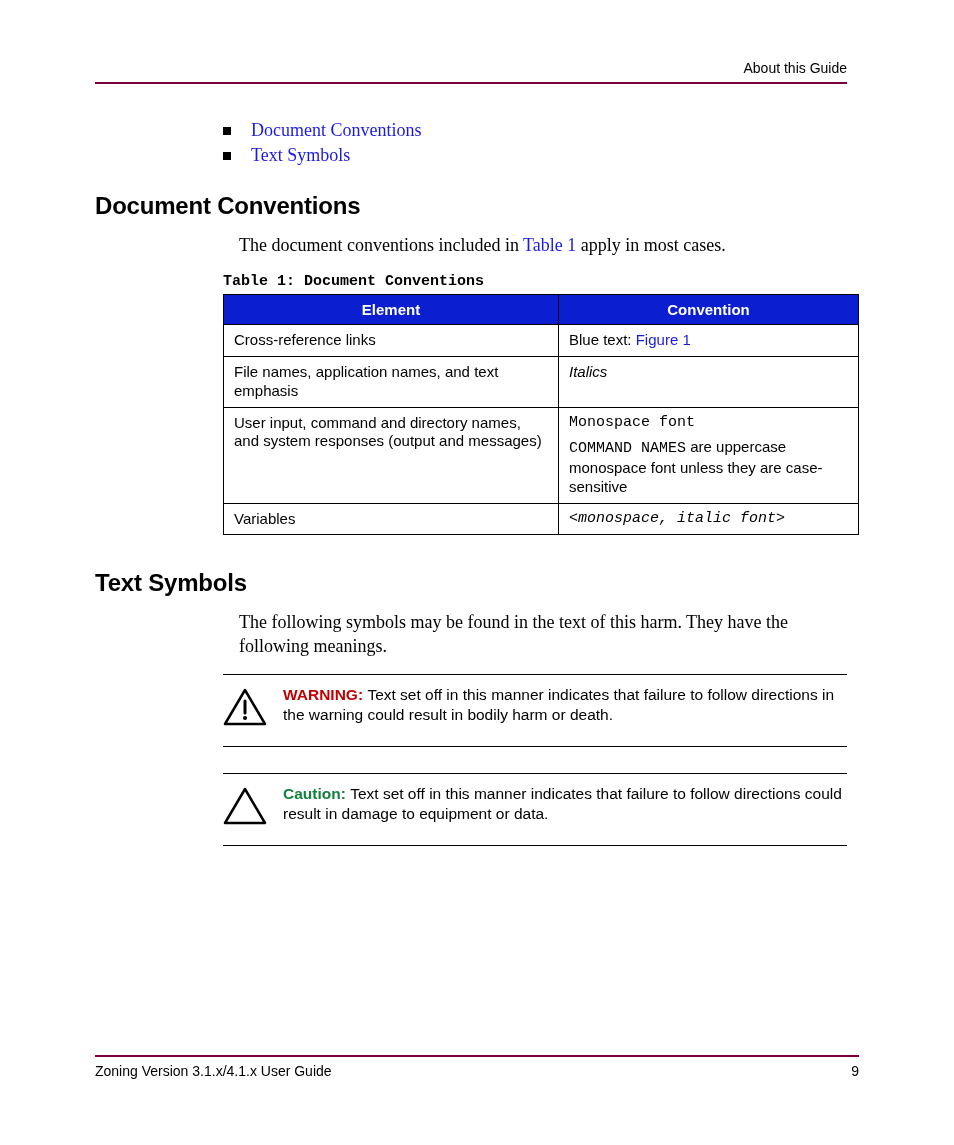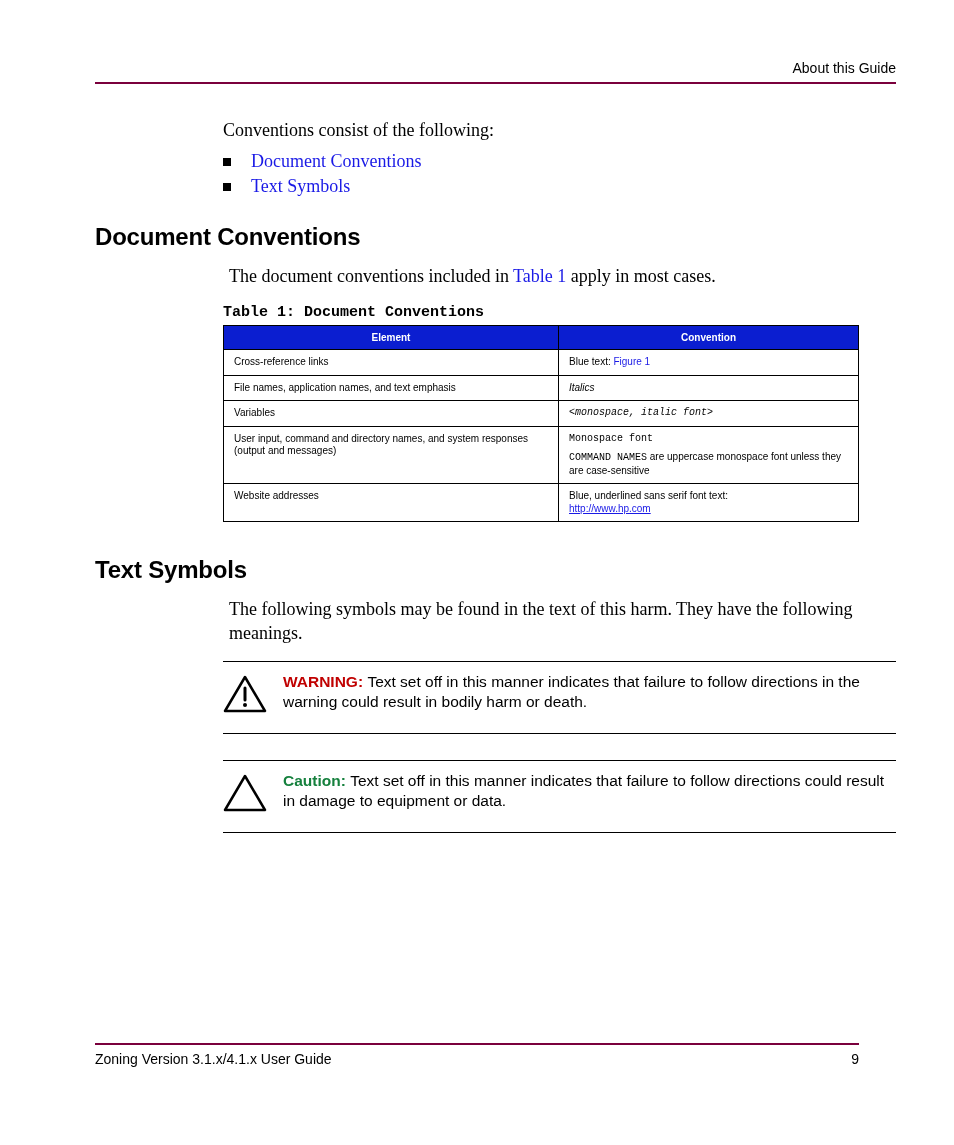--- a/index.html
+++ b/index.html
@@ -7,21 +7,21 @@
     padding: 0;
     background: #fff;
     font-family: "Times New Roman", Times, serif;
     color: #000;
   }
   .page {
     width: 954px;
     height: 1145px;
     position: relative;
     box-sizing: border-box;
-    padding: 60px 58px 0 95px;
+    padding: 60px 107px 0 95px;
   }
   .running-head {
     font-family: Arial, Helvetica, sans-serif;
     font-size: 14px;
     text-align: right;
     margin-bottom: 6px;
   }
   .top-rule {
     border: none;
     border-top: 2px solid #7a003c;
@@ -68,34 +68,34 @@
   }
   h2.section {
     font-family: Arial, Helvetica, sans-serif;
     font-weight: 700;
     font-size: 24px;
     margin: 0 0 14px 0;
     letter-spacing: -0.2px;
   }
   .para {
     font-size: 18px;
-    margin: 0 0 16px 6px;
+    margin: 0 0 16px 16px;
     line-height: 1.3;
   }
   .table-caption {
     font-family: Liberation Mono, monospace;
     font-weight: 700;
     font-size: 15px;
     margin: 0 0 4px 0;
   }
   table.conv {
     border-collapse: collapse;
     width: 636px;
     font-family: Arial, Helvetica, sans-serif;
-    font-size: 10px;
+    font-size: 15px;
     margin-bottom: 34px;
   }
   table.conv th {
     background: #0b1ed0;
     color: #fff;
     font-weight: 700;
     text-align: center;
     padding: 6px 8px;
     border: 1px solid #000;
   }
@@ -133,21 +133,21 @@
     color: #c00000;
   }
   .caut-label {
     font-weight: 700;
     color: #15803d;
   }
   .footer {
     position: absolute;
     left: 95px;
     right: 95px;
-    bottom: 78px;
+    bottom: 66px;
     margin-top: 30px;
   }
   .footer hr {
     border: none;
     border-top: 2px solid #7a003c;
     margin: 0 0 6px 0;
   }
   .footer-row {
     display: flex;
     justify-content: space-between;
@@ -158,21 +158,20 @@
 </head>
 <body>
 
 <div class="page">
 
   <div class="running-head">About this Guide</div>
   <hr class="top-rule">
 
 
   <div class="body-indent">
-    <p class="intro">Conventions consist of the following:</p>
     <ul class="bullets">
       <li>
         <span class="sq"></span>
         <a class="xref" href="#">Document Conventions</a>
       </li>
       <li>
         <span class="sq"></span>
         <a class="xref" href="#">Text Symbols</a>
       </li>
     </ul>
@@ -199,38 +198,31 @@
           <td>Cross-reference links</td>
           <td>
             <span>Blue text: </span><a class="xref" href="#">Figure 1</a>
           </td>
         </tr>
         <tr>
           <td>File names, application names, and text emphasis</td>
           <td><i>Italics</i></td>
         </tr>
         <tr>
-          <td>Variables</td>
-          <td class="mono"><i>&lt;monospace, italic font&gt;</i></td>
-        </tr>
-        <tr>
           <td>User input, command and directory names, and system responses (output and messages)</td>
           <td>
             <div class="mono" style="margin-bottom:6px">Monospace font</div>
             <div>
               <span class="mono">COMMAND NAMES</span><span> are uppercase monospace font unless they are case-sensitive</span>
             </div>
           </td>
         </tr>
         <tr>
-          <td>Website addresses</td>
-          <td>
-            <span>Blue, underlined sans serif font text: </span><br>
-            <a class="xref underline" href="#">http://www.hp.com</a>
-          </td>
+          <td>Variables</td>
+          <td class="mono"><i>&lt;monospace, italic font&gt;</i></td>
         </tr>
       </tbody>
     </table>
   </div>
 
   <h2 class="section">Text Symbols</h2>
 
   <div class="body-indent">
     <p class="para">The following symbols may be found in the text of this harm. They have the following meanings.</p>
 

